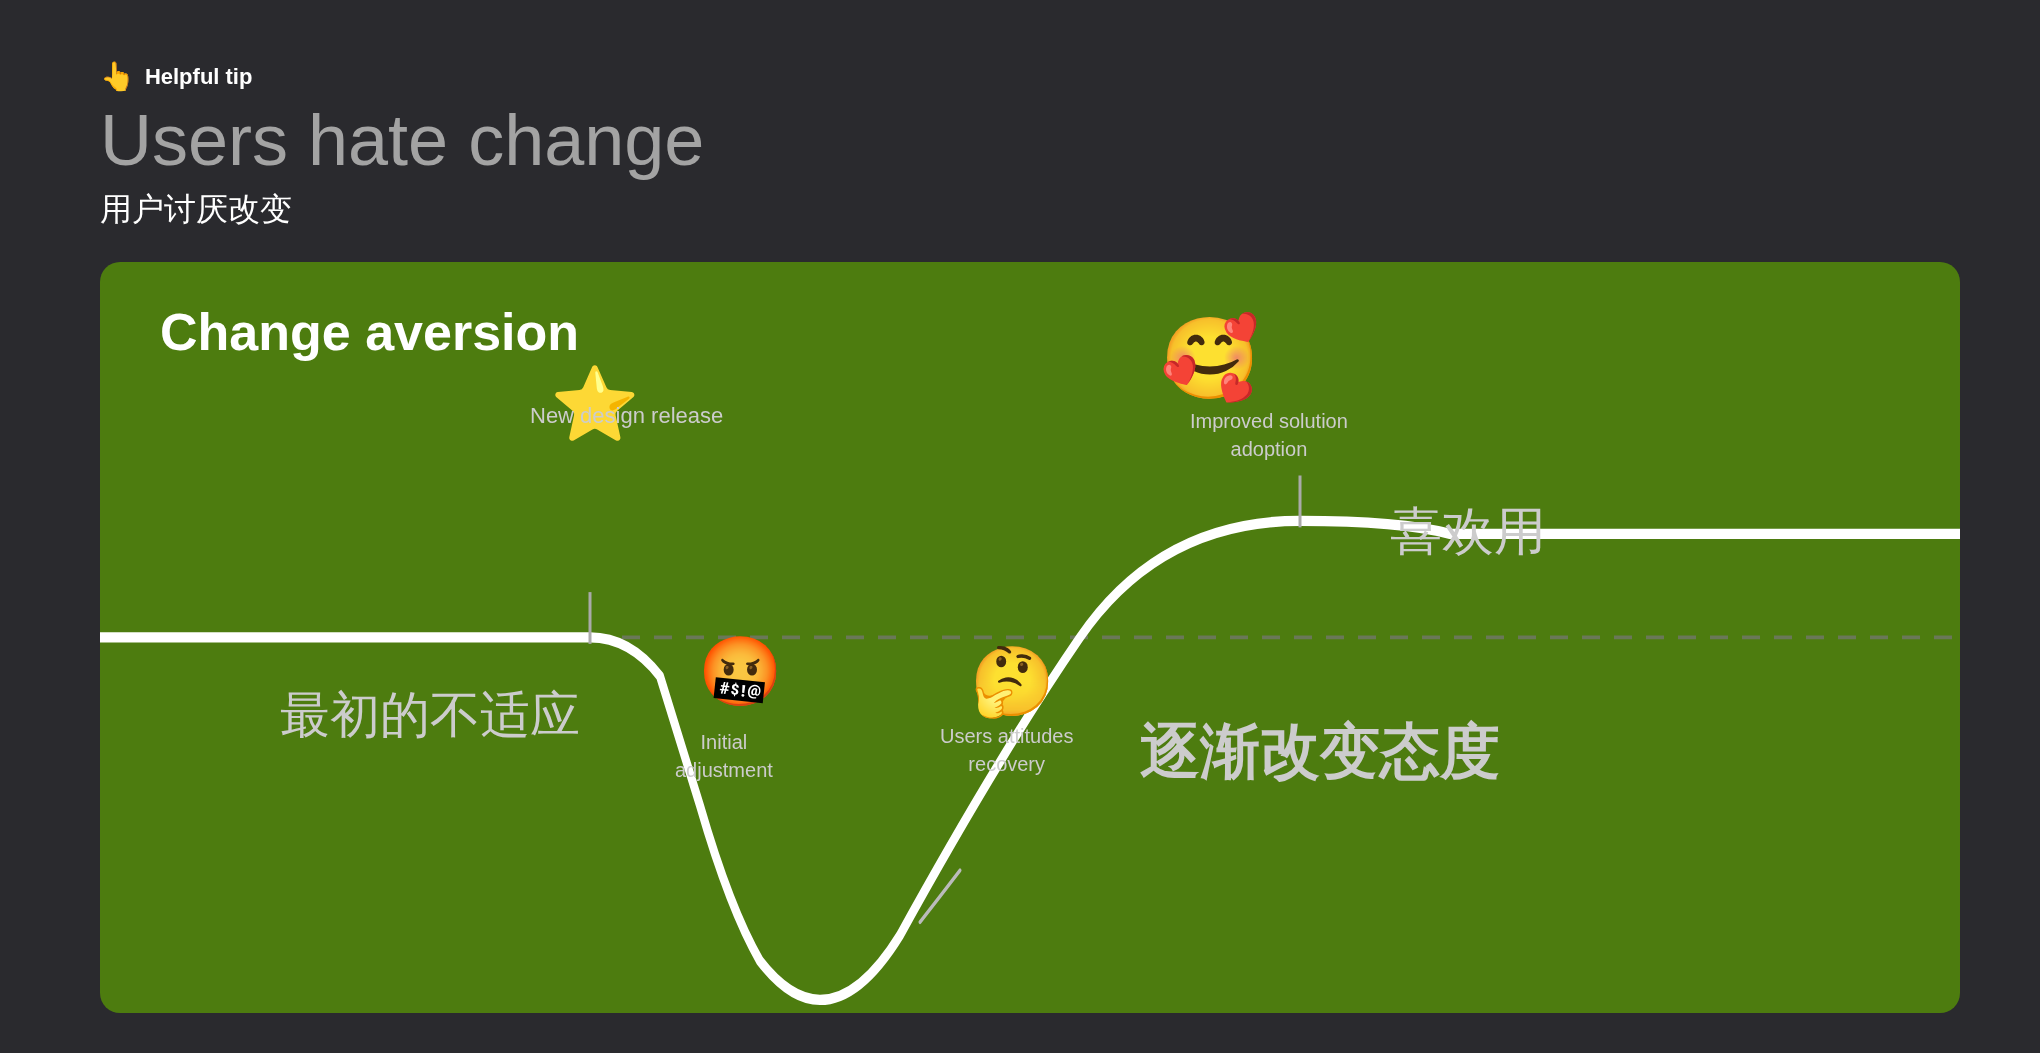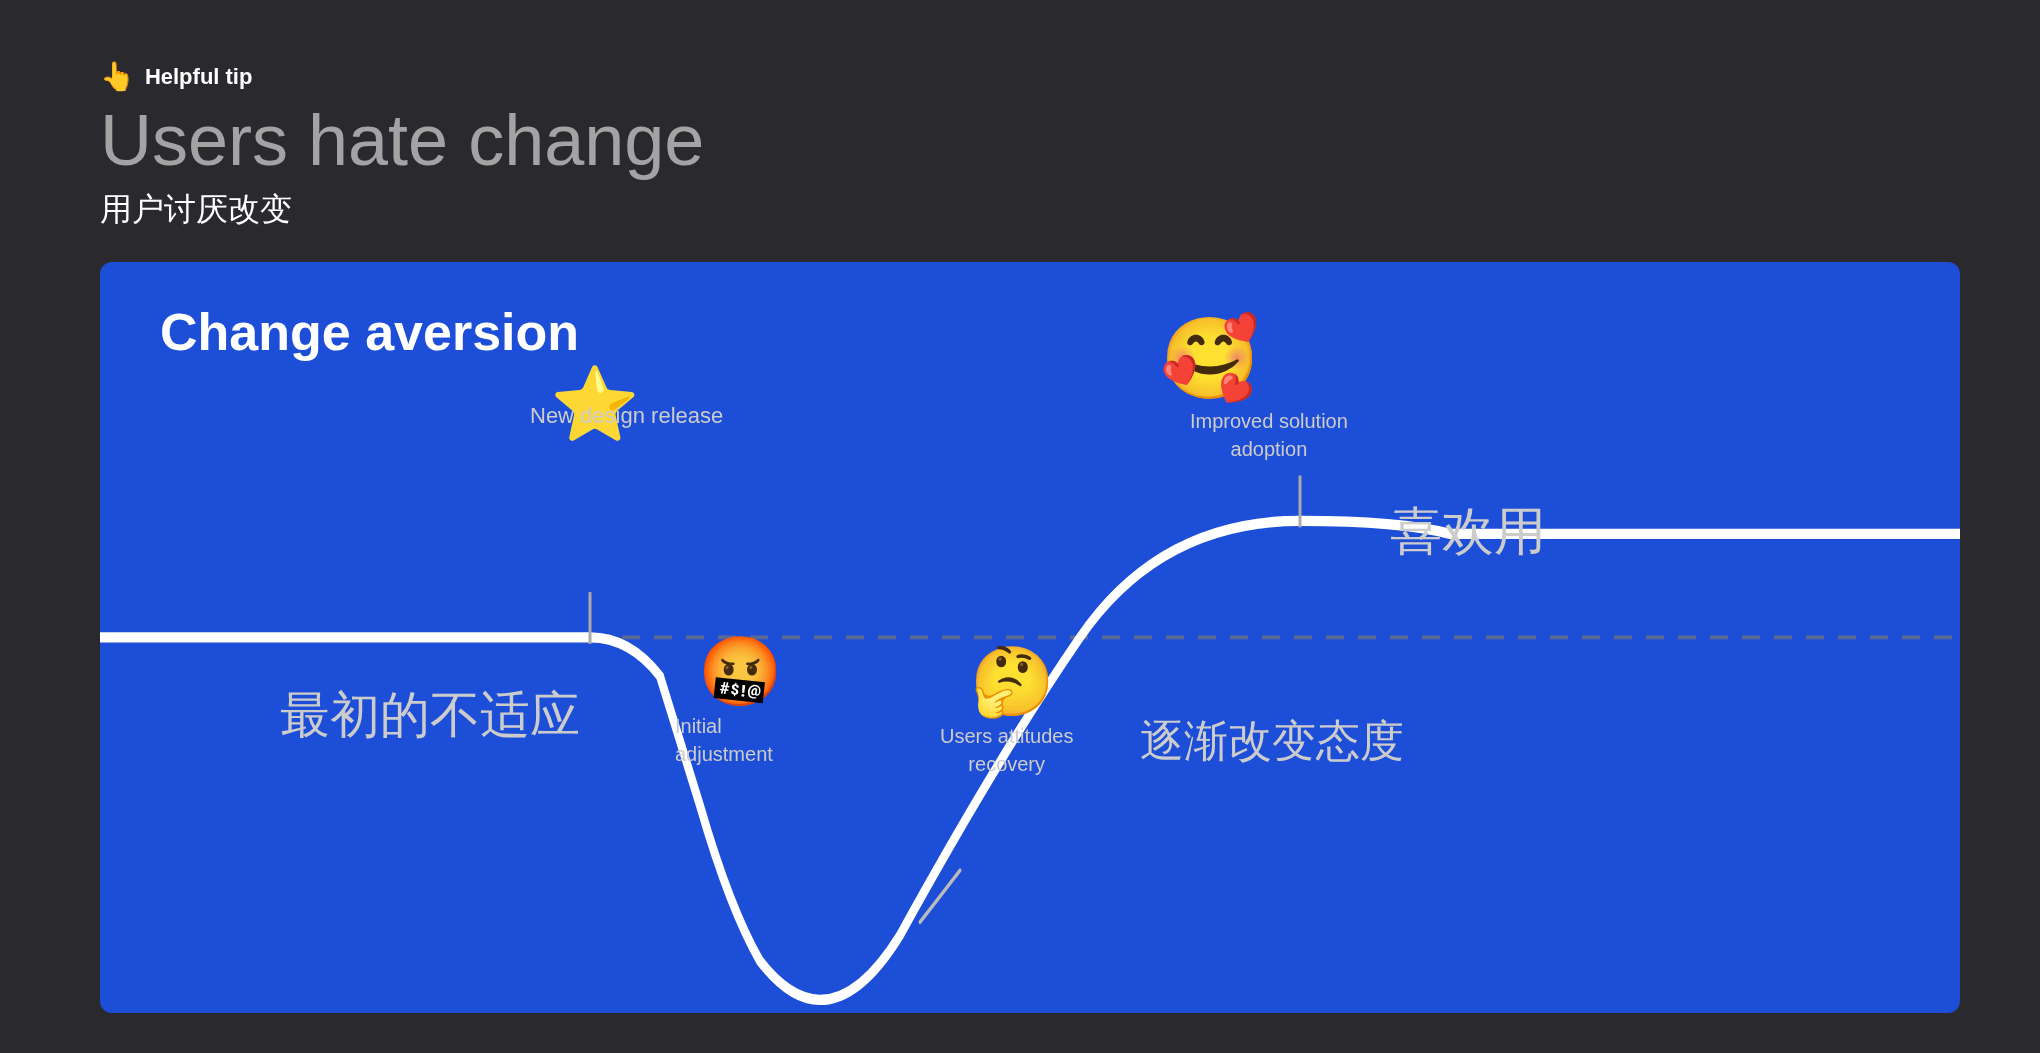--- a/index.html
+++ b/index.html
@@ -43,22 +43,22 @@
       color: #a3a3a3;
       line-height: 1.1;
     }
     .subtitle-chinese {
       font-size: 32px;
       color: #ffffff;
       font-weight: 300;
       font-family: Liberation Mono, monospace;
     }
     .chart-container {
-      background: #1d4ed8;
-      border-radius: 12px;
+      background: #4d7c0f;
+      border-radius: 20px;
       flex: 1;
       position: relative;
       overflow: hidden;
       margin-top: 10px;
     }
     .chart-title {
       position: absolute;
       top: 40px;
       left: 60px;
       font-size: 52px;
@@ -154,31 +154,31 @@
 release</span>
     </div>
 
 
     <div style="position:absolute; left:180px; top:420px; font-size:50px; color:#ccc; font-weight:300;">
       <span>最初的不适应</span>
     </div>
 
     <div style="position:absolute; left:598px; top:370px; font-size:68px; z-index:10;">🤬</div>
 
-    <div style="position:absolute; left:575px; top:450px; ">
+    <div style="position:absolute; left:575px; top:466px; text-align:center;">
       <span style="font-size:20px; color:#ccc; line-height:1.4;">Initial<br>adjustment</span>
     </div>
 
     <div style="position:absolute; left:870px; top:380px; font-size:68px; z-index:10;">🤔</div>
 
     <div style="position:absolute; left:840px; top:460px; text-align:center;">
       <span style="font-size:20px; color:#ccc; line-height:1.4;">Users attitudes<br>recovery</span>
     </div>
 
-    <div style="position:absolute; left:1040px; top:450px; font-size:44px; color:#ccc; font-weight:400;">
+    <div style="position:absolute; left:1040px; top:450px; font-size:60px; color:#ccc; font-weight:700;">
       <span>逐渐改变态度</span>
     </div>
 
     <div style="position:absolute; left:1060px; top:50px; font-size:80px; z-index:10;">🥰</div>
 
     <div style="position:absolute; left:1290px; top:235px; font-size:52px; color:#ccc; font-weight:300;">
       <span>喜欢用</span>
     </div>
 
     <div style="position:absolute; left:1090px; top:145px; text-align:center;">

